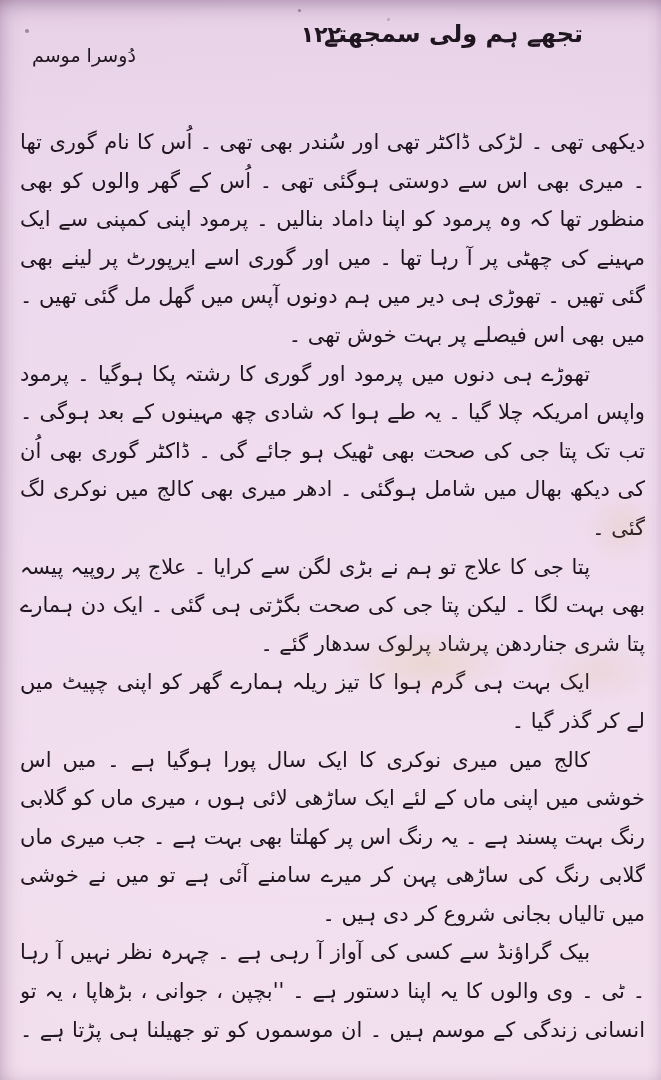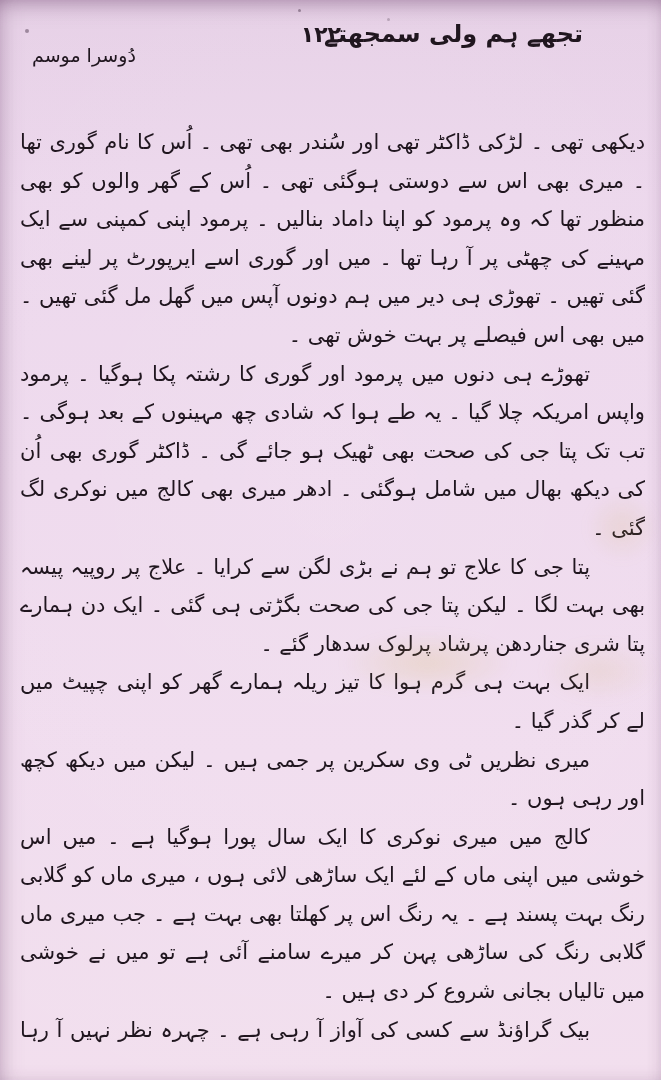--- a/index.html
+++ b/index.html
@@ -107,21 +107,20 @@
     <div class="running-title">تجھے ہم ولی سمجھتے</div>
     <div class="page-number">۱۲۲</div>
     <div class="running-section">دُوسرا موسم</div>
   </header>
 
   <main class="body-text">
     <p class="para flush">دیکھی تھی ۔ لڑکی ڈاکٹر تھی اور سُندر بھی تھی ۔ اُس کا نام گوری تھا ۔ میری بھی اس سے دوستی ہوگئی تھی ۔ اُس کے گھر والوں کو بھی منظور تھا کہ وہ پرمود کو اپنا داماد بنالیں ۔ پرمود اپنی کمپنی سے ایک مہینے کی چھٹی پر آ رہا تھا ۔ میں اور گوری اسے ایرپورٹ پر لینے بھی گئی تھیں ۔ تھوڑی ہی دیر میں ہم دونوں آپس میں گھل مل گئی تھیں ۔ میں بھی اس فیصلے پر بہت خوش تھی ۔</p>
     <p class="para indent">تھوڑے ہی دنوں میں پرمود اور گوری کا رشتہ پکا ہوگیا ۔ پرمود واپس امریکہ چلا گیا ۔ یہ طے ہوا کہ شادی چھ مہینوں کے بعد ہوگی ۔ تب تک پتا جی کی صحت بھی ٹھیک ہو جائے گی ۔ ڈاکٹر گوری بھی اُن کی دیکھ بھال میں شامل ہوگئی ۔ ادھر میری بھی کالج میں نوکری لگ گئی ۔</p>
     <p class="para indent">پتا جی کا علاج تو ہم نے بڑی لگن سے کرایا ۔ علاج پر روپیہ پیسہ بھی بہت لگا ۔ لیکن پتا جی کی صحت بگڑتی ہی گئی ۔ ایک دن ہمارے پتا شری جناردھن پرشاد پرلوک سدھار گئے ۔</p>
     <p class="para indent">ایک بہت ہی گرم ہوا کا تیز ریلہ ہمارے گھر کو اپنی چپیٹ میں لے کر گذر گیا ۔</p>
-    <p class="para indent">میری نظریں ٹی وی سکرین پر جمی ہیں ۔ لیکن میں دیکھ کچھ اور رہی ہوں ۔</p>
     <p class="para indent">کالج میں میری نوکری کا ایک سال پورا ہوگیا ہے ۔ میں اس خوشی میں اپنی ماں کے لئے ایک ساڑھی لائی ہوں ، میری ماں کو گلابی رنگ بہت پسند ہے ۔ یہ رنگ اس پر کھلتا بھی بہت ہے ۔ جب میری ماں گلابی رنگ کی ساڑھی پہن کر میرے سامنے آئی ہے تو میں نے خوشی میں تالیاں بجانی شروع کر دی ہیں ۔</p>
     <p class="para indent">بیک گراؤنڈ سے کسی کی آواز آ رہی ہے ۔ چہرہ نظر نہیں آ رہا ۔ ٹی ۔ وی والوں کا یہ اپنا دستور ہے ۔ ''بچپن ، جوانی ، بڑھاپا ، یہ تو انسانی زندگی کے موسم ہیں ۔ ان موسموں کو تو جھیلنا ہی پڑتا ہے ۔ چاہے ہم انہیں رو کر جھیلیں چاہے مسکرا کر ۔''</p>
 
   </main>
 
   <div class="stain stain-1"></div>
   <div class="stain stain-2"></div>
   <div class="stain stain-3"></div>
   <div class="speck speck-1"></div>
   <div class="speck speck-2"></div>

